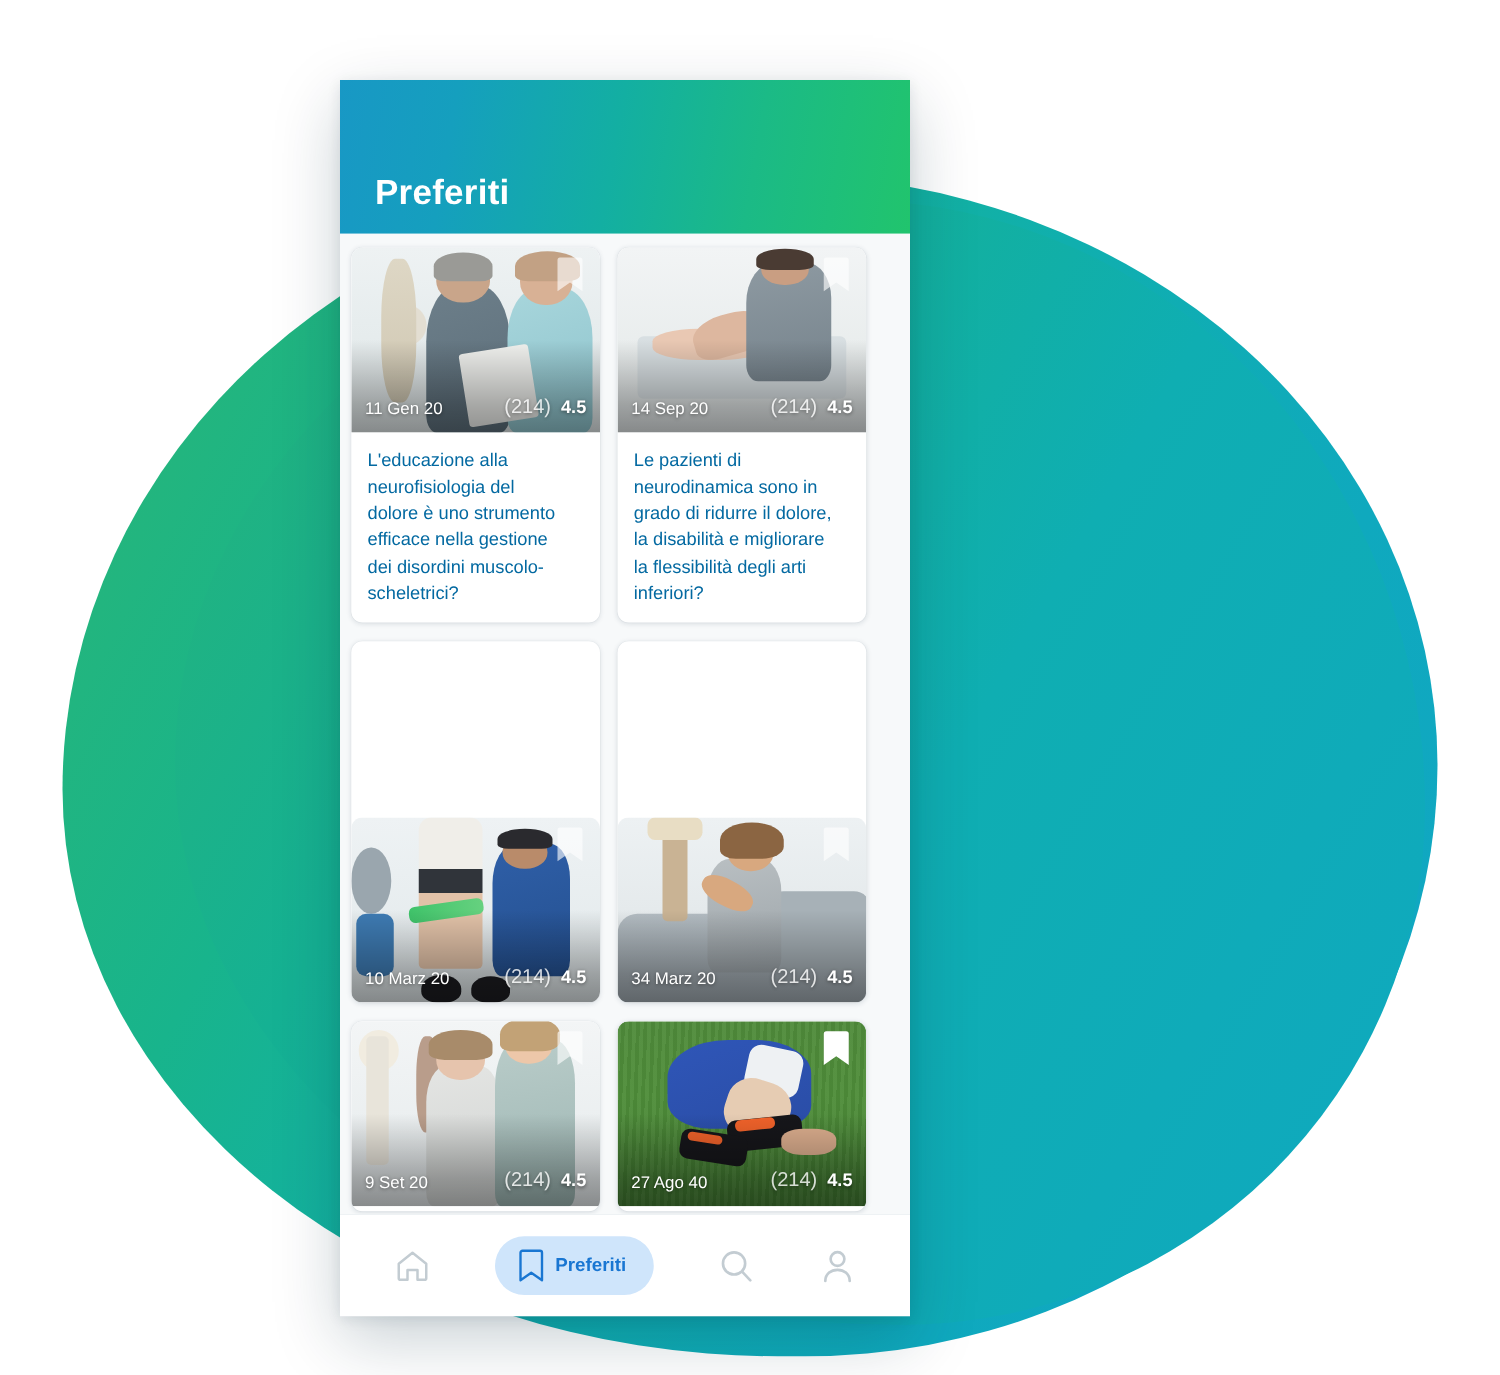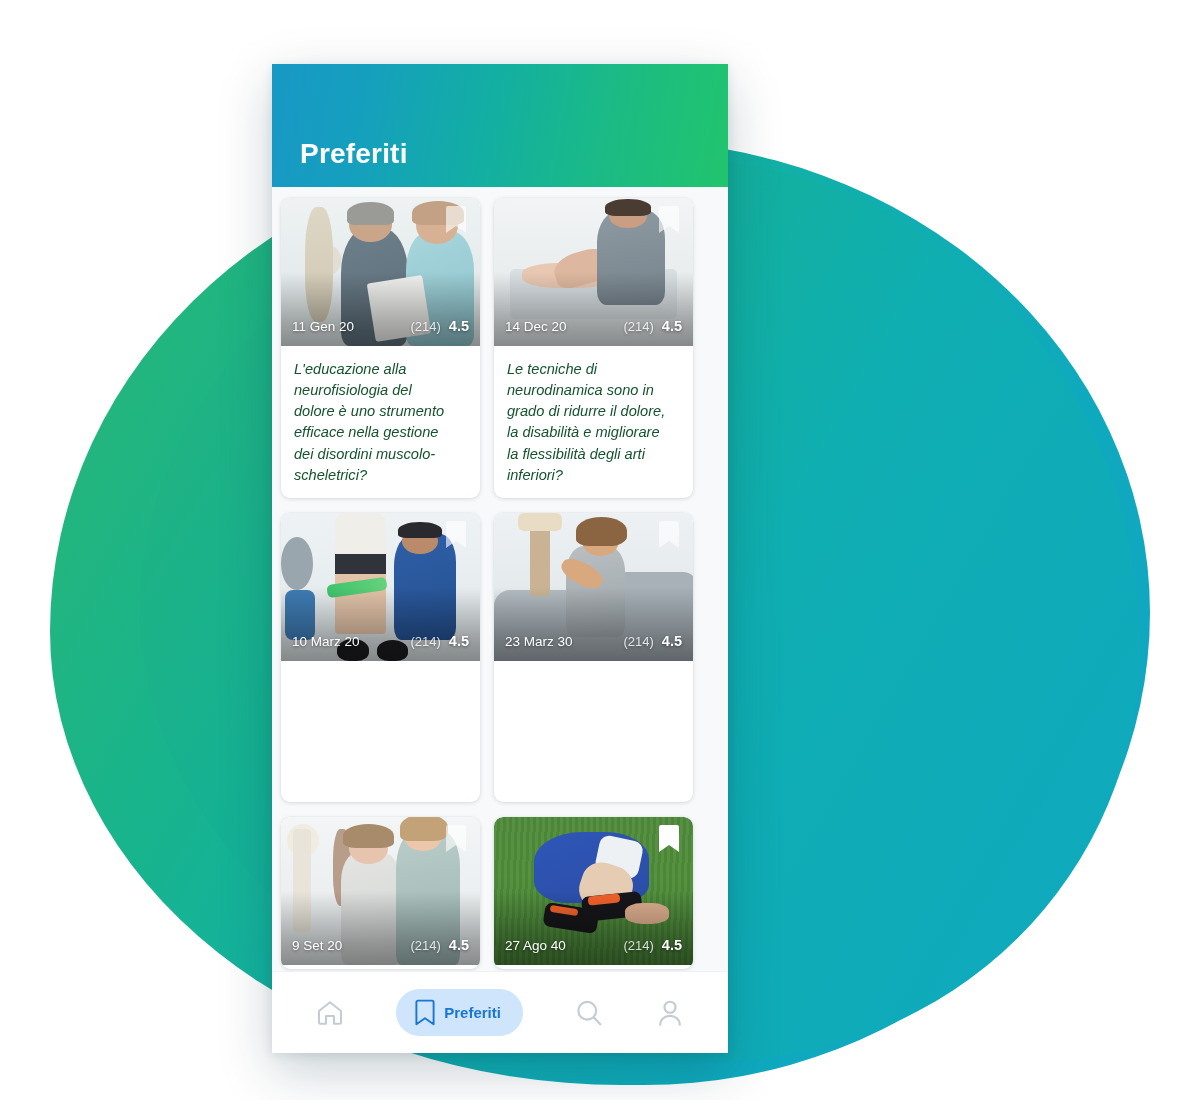--- a/index.html
+++ b/index.html
@@ -71,21 +71,21 @@
   .card{
     width:199px;
     background:#ffffff;
     border-radius:9px;
     box-shadow:0 1px 4px rgba(20,50,70,.13), 0 0 0 .5px rgba(20,50,70,.04);
     overflow:hidden;
     display:flex;
     flex-direction:column;
   }
   .card.tall  { height:300px; }
-  .card.mid   { height:289px; }
+  .card.mid   { height:289px;justify-content:flex-end; }
   .card.cut   { height:152px; }
 
   .thumb{
     height:148px;
     position:relative;
     flex:0 0 auto;
     overflow:hidden;
     border-radius:9px 9px 0 0;
   }
 
@@ -108,29 +108,28 @@
     align-items:center;
     padding:0 11px;
     box-sizing:border-box;
     color:#ffffff;
     font-size:13.5px;
     text-shadow:0 1px 3px rgba(0,0,0,.45);
     z-index:3;
   }
   .thumb-date{flex:0 0 auto;}
   .thumb-rating{margin-left:auto;display:flex;align-items:center;gap:8px;}
-  .rev-count{opacity:.80;font-size:13px;}
+  .rev-count{opacity:.80;font-size:16px;}
   .rating-val{font-weight:bold;font-size:14.5px;}
 
   .card-body{
     padding:13px 26px 10px 13px;
     font-size:14.6px;
     line-height:1.45;
-    color:#14532d;
-    font-style:italic;
+    color:#0369a1;
   }
 
   
   .bottom-nav{
     flex:0 0 auto;
     height:82px;
     background:#ffffff;
     border-top:1px solid #eef2f4;
     display:flex;
     align-items:center;
@@ -278,28 +277,28 @@
             <span class="d"></span>
             <span class="e"></span>
         </div>
         <div class="scrim"></div>
         <div class="bookmark faint">
           <svg viewBox="0 0 22 30">
               <path d="M3 1h16a2 2 0 0 1 2 2v25l-10-7-10 7V3a2 2 0 0 1 2-2z" fill="#ffffff"></path>
             </svg>
         </div>
         <div class="thumb-meta">
-          <span class="thumb-date">14 Dec 20</span>
-          <span class="thumb-rating">
-            <span class="rev-count">(214)</span>
-            <span class="rating-val">4.5</span>
-          </span>
-        </div>
-      </div>
-      <div class="card-body">Le tecniche di neurodinamica sono in grado di ridurre il dolore, la disabilità e migliorare la flessibilità degli arti inferiori?</div>
+          <span class="thumb-date">14 Sep 20</span>
+          <span class="thumb-rating">
+            <span class="rev-count">(214)</span>
+            <span class="rating-val">4.5</span>
+          </span>
+        </div>
+      </div>
+      <div class="card-body">Le pazienti di neurodinamica sono in grado di ridurre il dolore, la disabilità e migliorare la flessibilità degli arti inferiori?</div>
     </div>
 
     <div class="card mid">
       <div class="thumb">
         <div class="ph p3">
           <span class="a"></span>
             <span class="b"></span>
             <span class="c"></span>
             <span class="d"></span>
           <span class="e"></span>
@@ -336,21 +335,21 @@
             <span class="g"></span>
             <span class="h"></span>
         </div>
         <div class="scrim"></div>
         <div class="bookmark faint">
           <svg viewBox="0 0 22 30">
               <path d="M3 1h16a2 2 0 0 1 2 2v25l-10-7-10 7V3a2 2 0 0 1 2-2z" fill="#ffffff"></path>
             </svg>
         </div>
         <div class="thumb-meta">
-          <span class="thumb-date">23 Marz 30</span>
+          <span class="thumb-date">34 Marz 20</span>
           <span class="thumb-rating">
             <span class="rev-count">(214)</span>
             <span class="rating-val">4.5</span>
           </span>
         </div>
       </div>
     </div>
 
     <div class="card cut">
       <div class="thumb">

